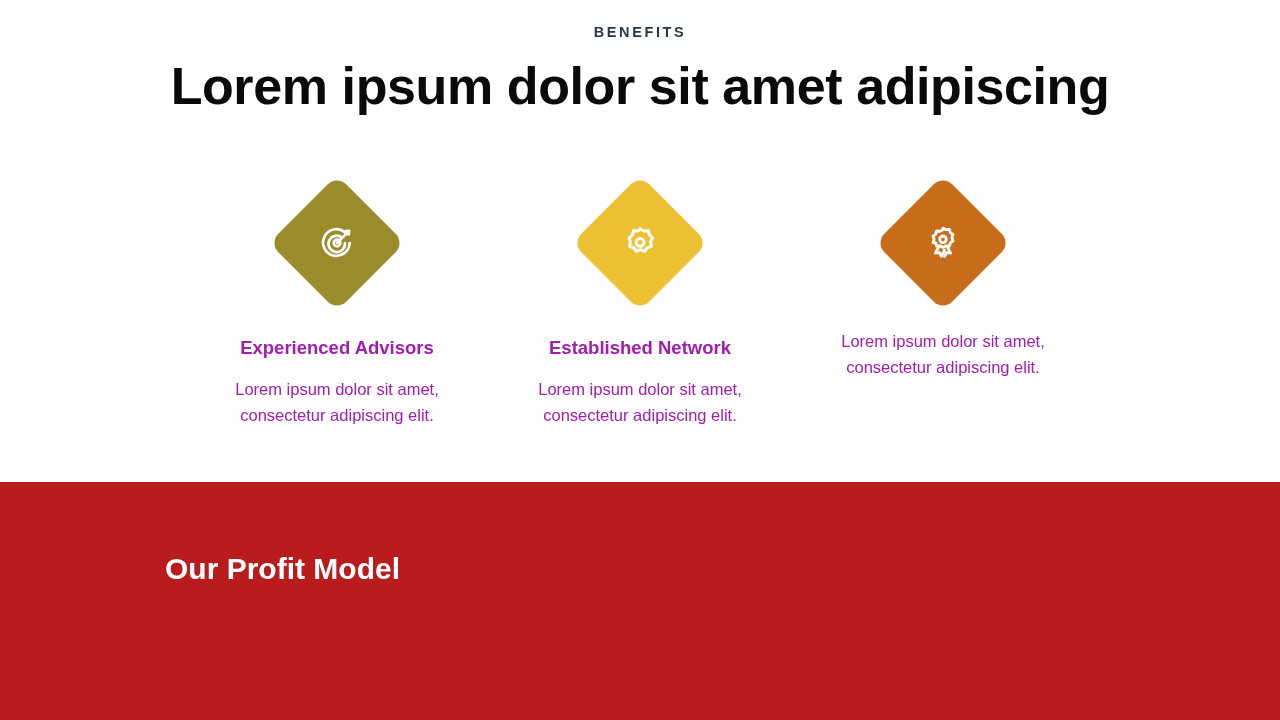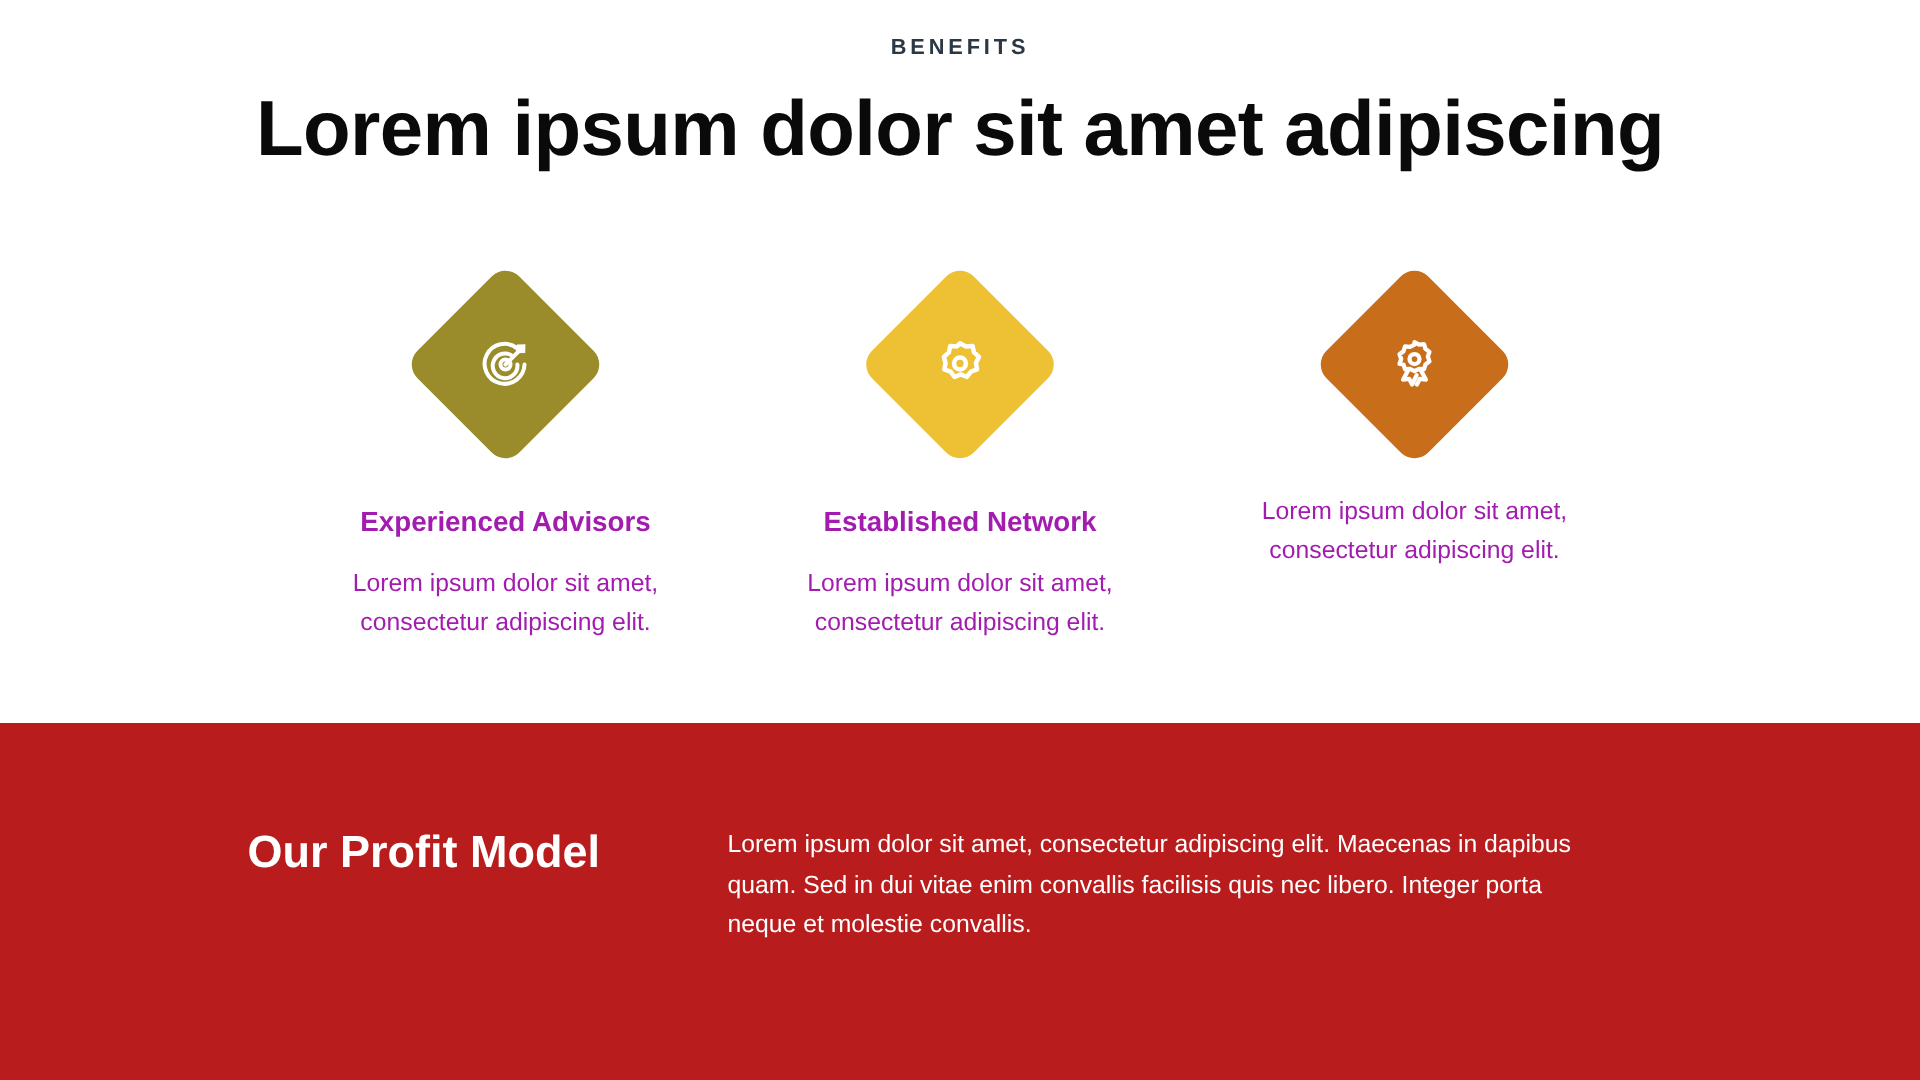--- a/index.html
+++ b/index.html
@@ -203,17 +203,16 @@
         </div>
       </div>
       <div class="feature-body">Lorem ipsum dolor sit amet, consectetur adipiscing elit.</div>
     </div>
 
   </div>
 
   <div class="band" id="band" style="background: #b91c1c;">
     <div class="band-inner">
       <div class="band-title">Our Profit Model</div>
-      <div class="band-body">Lorem ipsum dolor sit amet, consectetur adipiscing elit. Maecenas in dapibus quam. Sed in dui vitae enim convallis facilisis quis nec libero. Integer porta neque et molestie convallis.</div>
     </div>
   </div>
 
 </div>
 
 </body></html>

